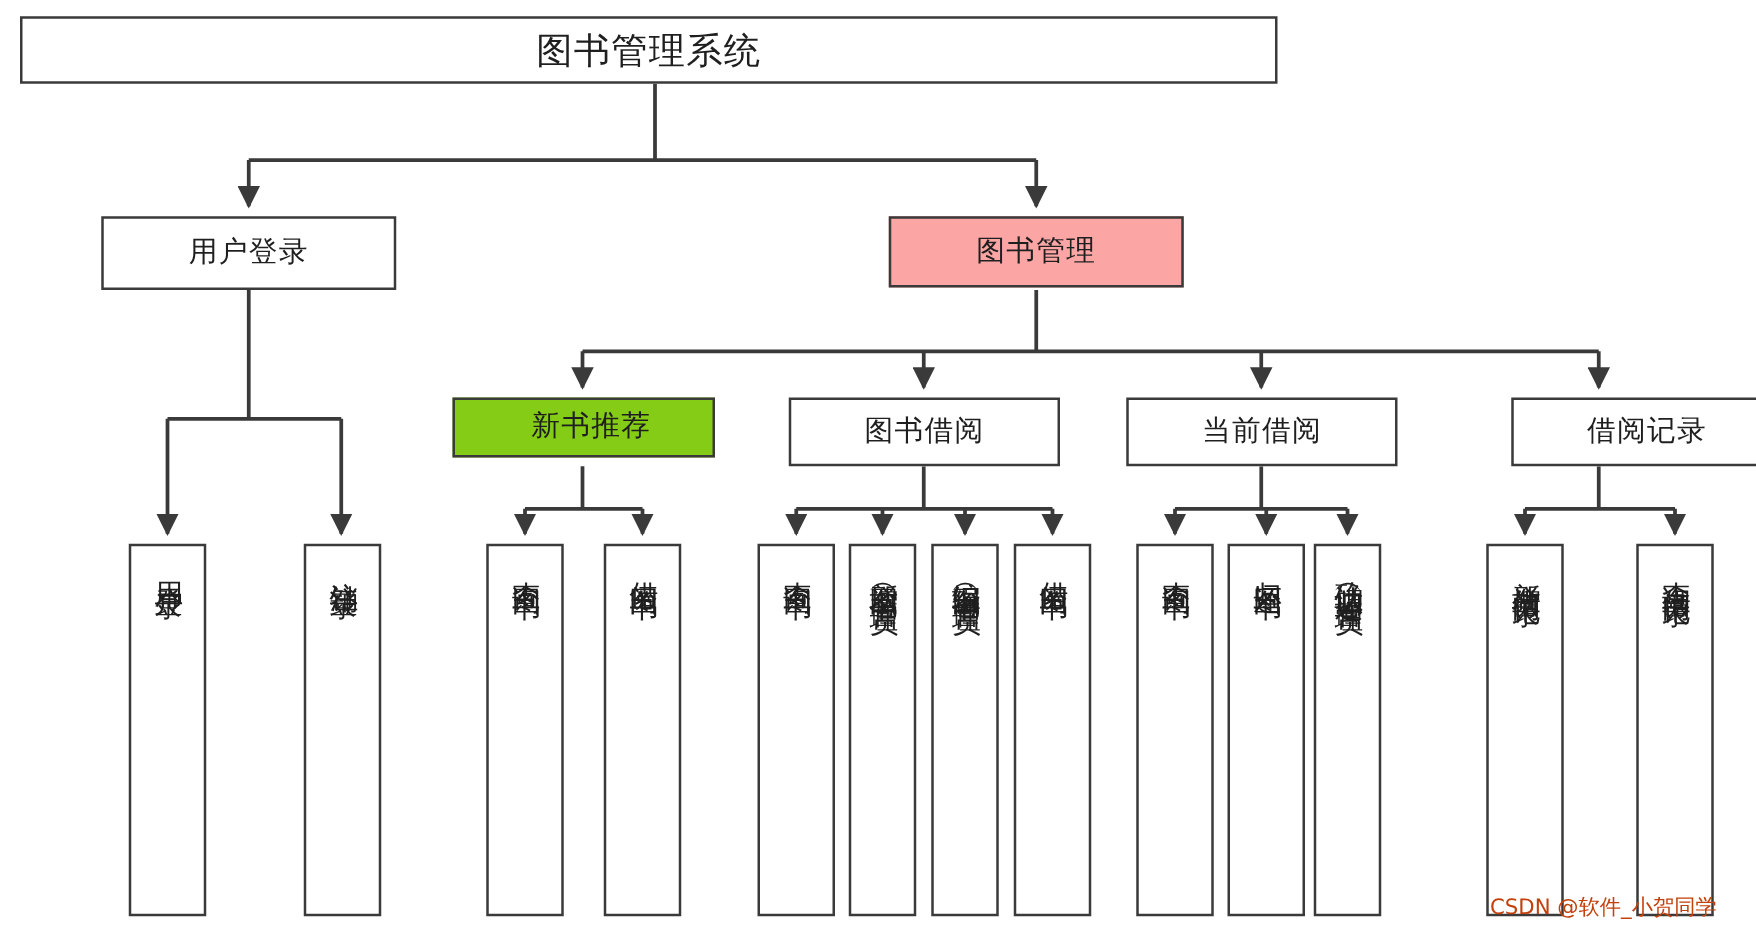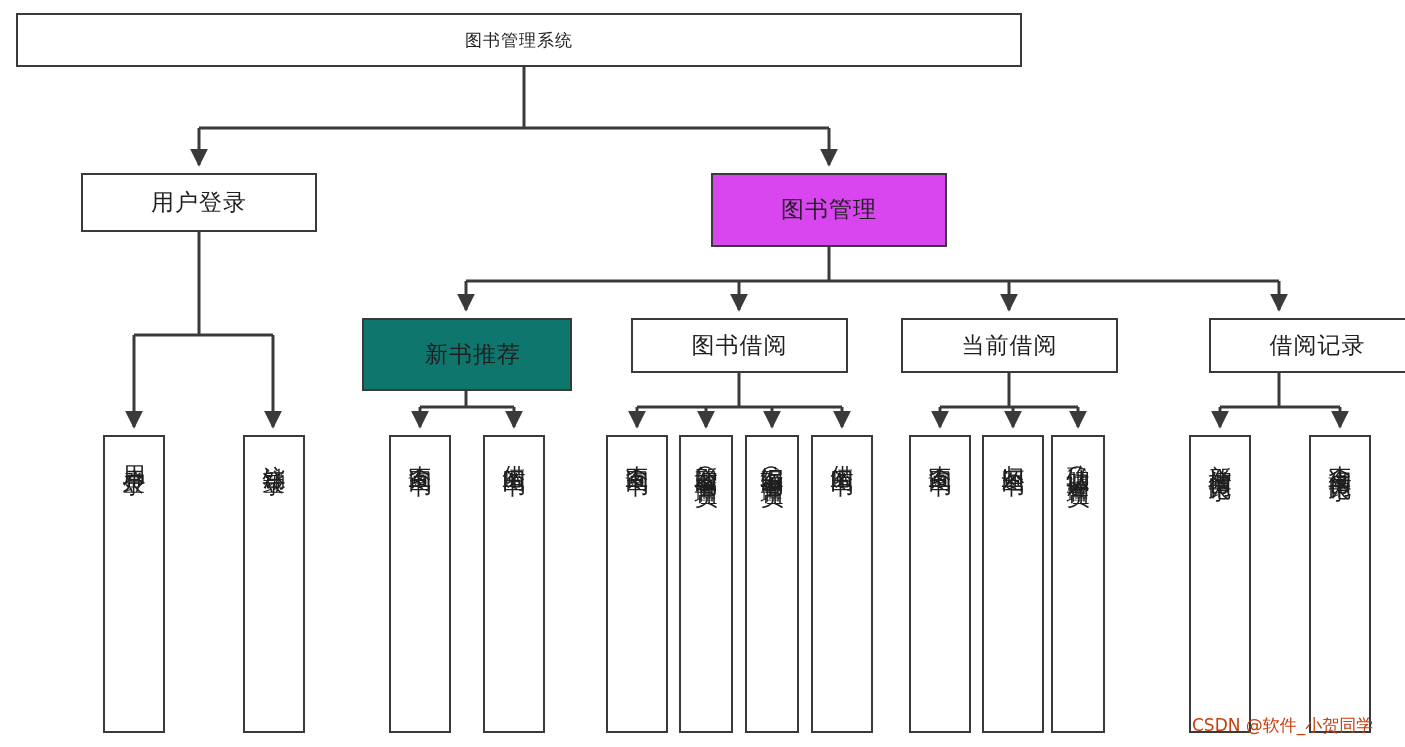--- a/index.html
+++ b/index.html
@@ -41,21 +41,21 @@
     display: block;
     text-align: center;
     line-height: 1.18;
     letter-spacing: 1px;
     white-space: nowrap;
   }
   .node.horiz .node-label {
     font-size: 23px;
   }
   .node.root .node-label {
-    font-size: 17px;
+    font-size: 29px;
   }
   .node.vert {
     align-items: flex-start;
     padding-top: 10px;
   }
   .node.vert .node-label {
     writing-mode: vertical-rl;
     text-orientation: upright;
     font-size: 23px;
     letter-spacing: 3px;
@@ -139,25 +139,25 @@
     </g>
   </svg>
 
   <div class="node root horiz" id="node-root" style="left: 16px; top: 13px; width: 1006px; height: 54px; background: rgb(255, 255, 255); border-color: rgb(58, 58, 58); color: rgb(31, 31, 31);">
     <span class="node-label">图书管理系统</span>
   </div>
 
   <div class="node horiz" id="node-user_login" style="left: 81px; top: 173px; width: 236px; height: 59px; background: rgb(255, 255, 255); border-color: rgb(58, 58, 58); color: rgb(31, 31, 31);">
     <span class="node-label">用户登录</span>
   </div>
-  <div class="node horiz" id="node-book_manage" style="left: 711px; top: 173px; width: 236px; height: 74px; background: #d946ef; border-color: rgb(58, 58, 58); color: rgb(31, 31, 31); align-items: center;">
+  <div class="node horiz" id="node-book_manage" style="left: 711px; top: 173px; width: 236px; height: 57px; background: #fca5a5; border-color: rgb(58, 58, 58); color: rgb(31, 31, 31); align-items: center;">
     <span class="node-label">图书管理</span>
   </div>
 
-  <div class="node horiz" id="node-new_book_rec" style="left: 362px; top: 318px; width: 210px; height: 73px; background: #0f766e; border-color: rgb(58, 58, 58); color: rgb(31, 31, 31); padding-left: 12px;">
+  <div class="node horiz" id="node-new_book_rec" style="left: 362px; top: 318px; width: 210px; height: 48px; background: #84cc16; border-color: rgb(58, 58, 58); color: rgb(31, 31, 31); padding-left: 12px;">
     <span class="node-label">新书推荐</span>
   </div>
   <div class="node horiz" id="node-current_borrow" style="left: 901px; top: 318px; width: 217px; height: 55px; background: rgb(255, 255, 255); border-color: rgb(58, 58, 58); color: rgb(31, 31, 31);">
     <span class="node-label">当前借阅</span>
   </div>
   <div class="node horiz" id="node-book_borrow" style="left: 631px; top: 318px; width: 217px; height: 55px; background: rgb(255, 255, 255); border-color: rgb(58, 58, 58); color: rgb(31, 31, 31);">
     <span class="node-label">图书借阅</span>
   </div>
   <div class="node horiz" id="node-borrow_record" style="left: 1171px; top: 318px; width: 217px; height: 55px; background: rgb(255, 255, 255); border-color: rgb(58, 58, 58); color: rgb(31, 31, 31); margin-left: 38px;">
     <span class="node-label">借阅记录</span>

